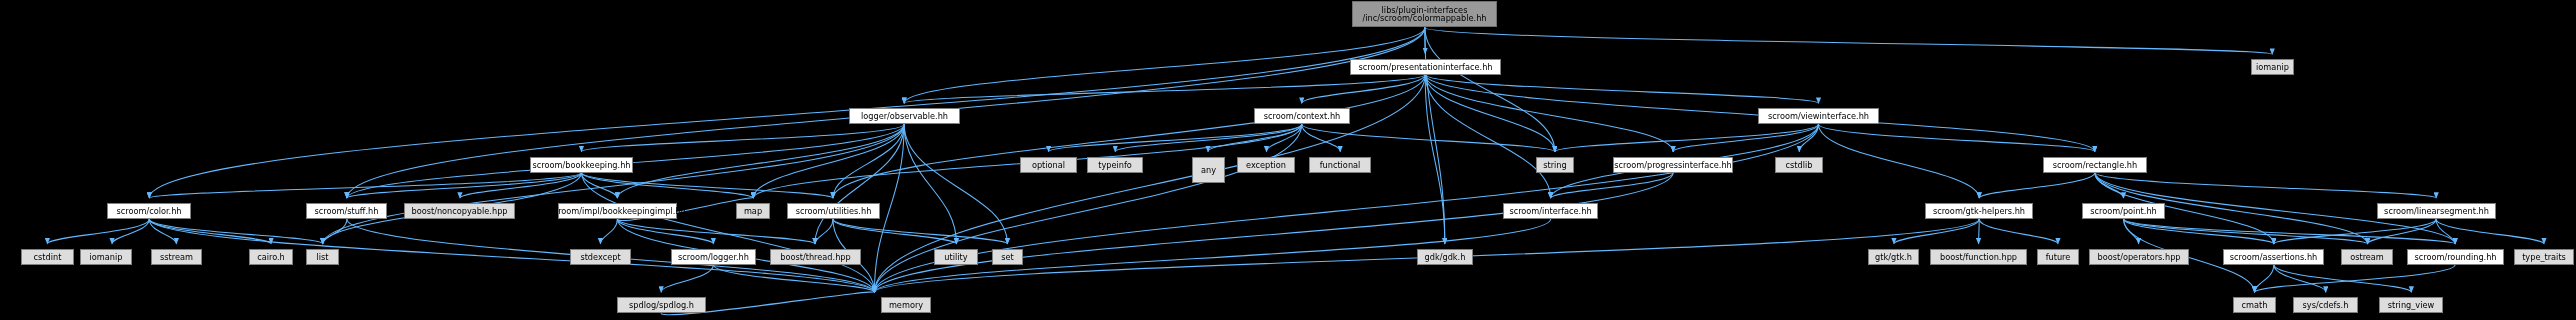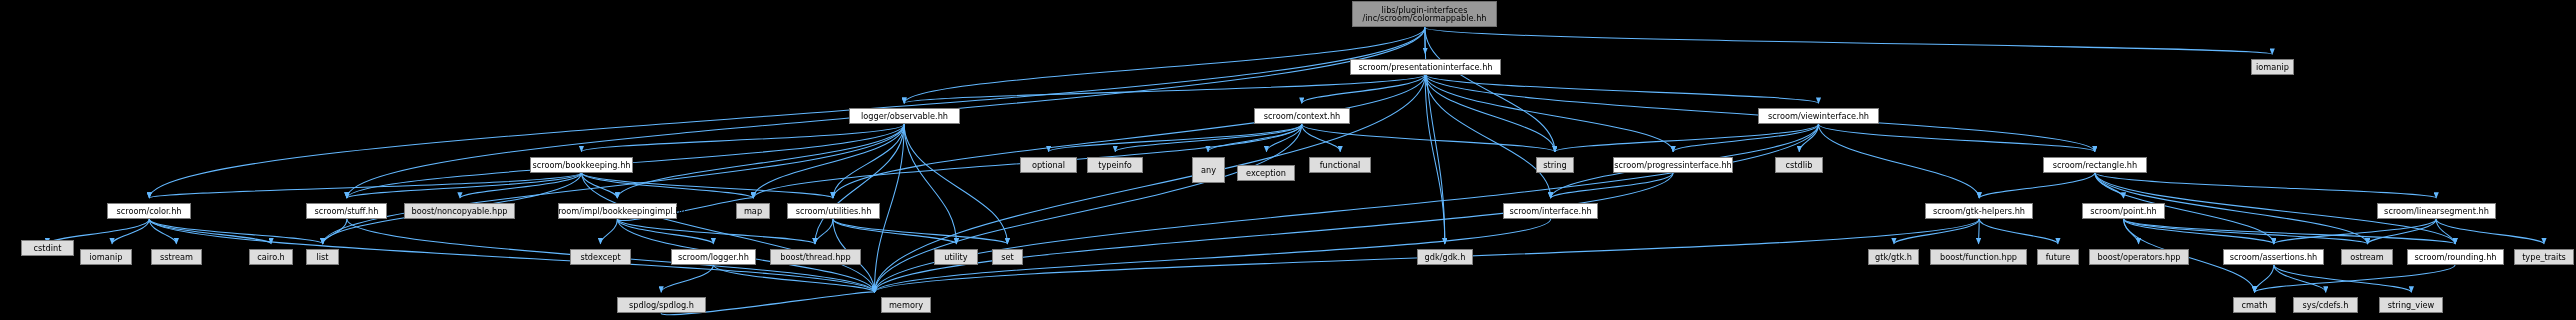--- a/index.html
+++ b/index.html
@@ -129,37 +129,37 @@
       <div class="node root" style="left: 1352px; top: 1.3px; width: 145px; height: 26px;"><span>libs/plugin-interfaces</span><span>/inc/scroom/colormappable.hh</span></div>
       <div class="node hdr" style="left: 1350px; top: 59px; width: 151px; height: 15.7px;"><span>scroom/presentationinterface.hh</span></div>
       <div class="node sys" style="left: 2251px; top: 59px; width: 43px; height: 15.7px;"><span>iomanip</span></div>
       <div class="node hdr" style="left: 849px; top: 108px; width: 111px; height: 15.7px;"><span>logger/observable.hh</span></div>
       <div class="node hdr" style="left: 1254px; top: 108px; width: 96px; height: 15.7px;"><span>scroom/context.hh</span></div>
       <div class="node hdr" style="left: 1758px; top: 108px; width: 121px; height: 15.7px;"><span>scroom/viewinterface.hh</span></div>
       <div class="node hdr" style="left: 530px; top: 157px; width: 103px; height: 15.7px;"><span>scroom/bookkeeping.hh</span></div>
       <div class="node sys" style="left: 1020px; top: 157px; width: 57px; height: 15.7px;"><span>optional</span></div>
       <div class="node sys" style="left: 1087px; top: 157px; width: 56px; height: 15.7px;"><span>typeinfo</span></div>
       <div class="node sys" style="left: 1192px; top: 157px; width: 33px; height: 26px;"><span>any</span></div>
-      <div class="node sys" style="left: 1237px; top: 157px; width: 58px; height: 15.7px; margin-top: 8px;"><span>exception</span></div>
+      <div class="node sys" style="left: 1237px; top: 157px; width: 58px; height: 15.7px;"><span>exception</span></div>
       <div class="node sys" style="left: 1309px; top: 157px; width: 62px; height: 15.7px;"><span>functional</span></div>
       <div class="node sys" style="left: 1536px; top: 157px; width: 38px; height: 15.7px;"><span>string</span></div>
       <div class="node hdr" style="left: 1613px; top: 157px; width: 120px; height: 15.7px;"><span>scroom/progressinterface.hh</span></div>
       <div class="node sys" style="left: 1775px; top: 157px; width: 48px; height: 15.7px;"><span>cstdlib</span></div>
       <div class="node hdr" style="left: 2043px; top: 157px; width: 104px; height: 15.7px;"><span>scroom/rectangle.hh</span></div>
       <div class="node hdr" style="left: 107px; top: 203px; width: 84px; height: 15.7px;"><span>scroom/color.hh</span></div>
       <div class="node hdr" style="left: 306px; top: 203px; width: 81px; height: 15.7px;"><span>scroom/stuff.hh</span></div>
       <div class="node sys" style="left: 404px; top: 203px; width: 111px; height: 15.7px;"><span>boost/noncopyable.hpp</span></div>
       <div class="node hdr" style="left: 558px; top: 203px; width: 119px; height: 15.7px;"><span>scroom/impl/bookkeepingimpl.hh</span></div>
       <div class="node sys" style="left: 736px; top: 203px; width: 34px; height: 15.7px;"><span>map</span></div>
       <div class="node hdr" style="left: 787px; top: 203px; width: 93px; height: 15.7px;"><span>scroom/utilities.hh</span></div>
       <div class="node hdr" style="left: 1503px; top: 203px; width: 95px; height: 15.7px;"><span>scroom/interface.hh</span></div>
       <div class="node hdr" style="left: 1925px; top: 203px; width: 108px; height: 15.7px;"><span>scroom/gtk-helpers.hh</span></div>
       <div class="node hdr" style="left: 2082px; top: 203px; width: 83px; height: 15.7px;"><span>scroom/point.hh</span></div>
       <div class="node hdr" style="left: 2377px; top: 203px; width: 119px; height: 15.7px;"><span>scroom/linearsegment.hh</span></div>
-      <div class="node sys" style="left: 21px; top: 240px; width: 53px; height: 15.7px;"><span>cstdint</span></div>
+      <div class="node sys" style="left: 21px; top: 249px; width: 53px; height: 15.7px;"><span>cstdint</span></div>
       <div class="node sys" style="left: 80px; top: 249px; width: 52px; height: 15.7px;"><span>iomanip</span></div>
       <div class="node sys" style="left: 151px; top: 249px; width: 51px; height: 15.7px;"><span>sstream</span></div>
       <div class="node sys" style="left: 249px; top: 249px; width: 44px; height: 15.7px;"><span>cairo.h</span></div>
       <div class="node sys" style="left: 306px; top: 249px; width: 33px; height: 15.7px;"><span>list</span></div>
       <div class="node sys" style="left: 570px; top: 249px; width: 61px; height: 15.7px;"><span>stdexcept</span></div>
       <div class="node hdr" style="left: 671px; top: 249px; width: 85px; height: 15.7px;"><span>scroom/logger.hh</span></div>
       <div class="node sys" style="left: 770px; top: 249px; width: 91px; height: 15.7px;"><span>boost/thread.hpp</span></div>
       <div class="node sys" style="left: 934px; top: 249px; width: 44px; height: 15.7px;"><span>utility</span></div>
       <div class="node sys" style="left: 992px; top: 249px; width: 31px; height: 15.7px;"><span>set</span></div>
       <div class="node sys" style="left: 1417px; top: 249px; width: 56px; height: 15.7px;"><span>gdk/gdk.h</span></div>

